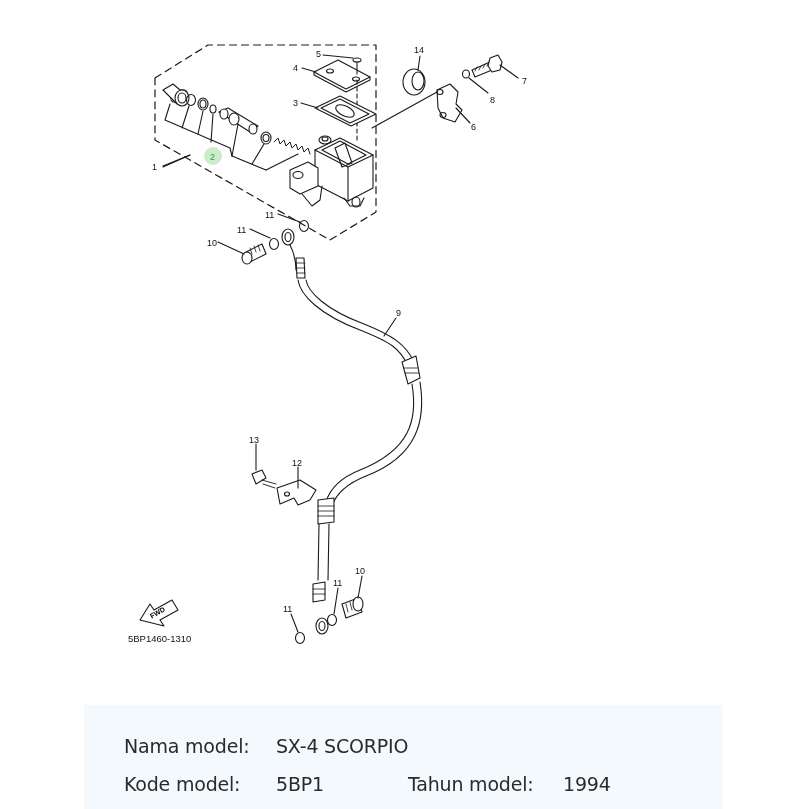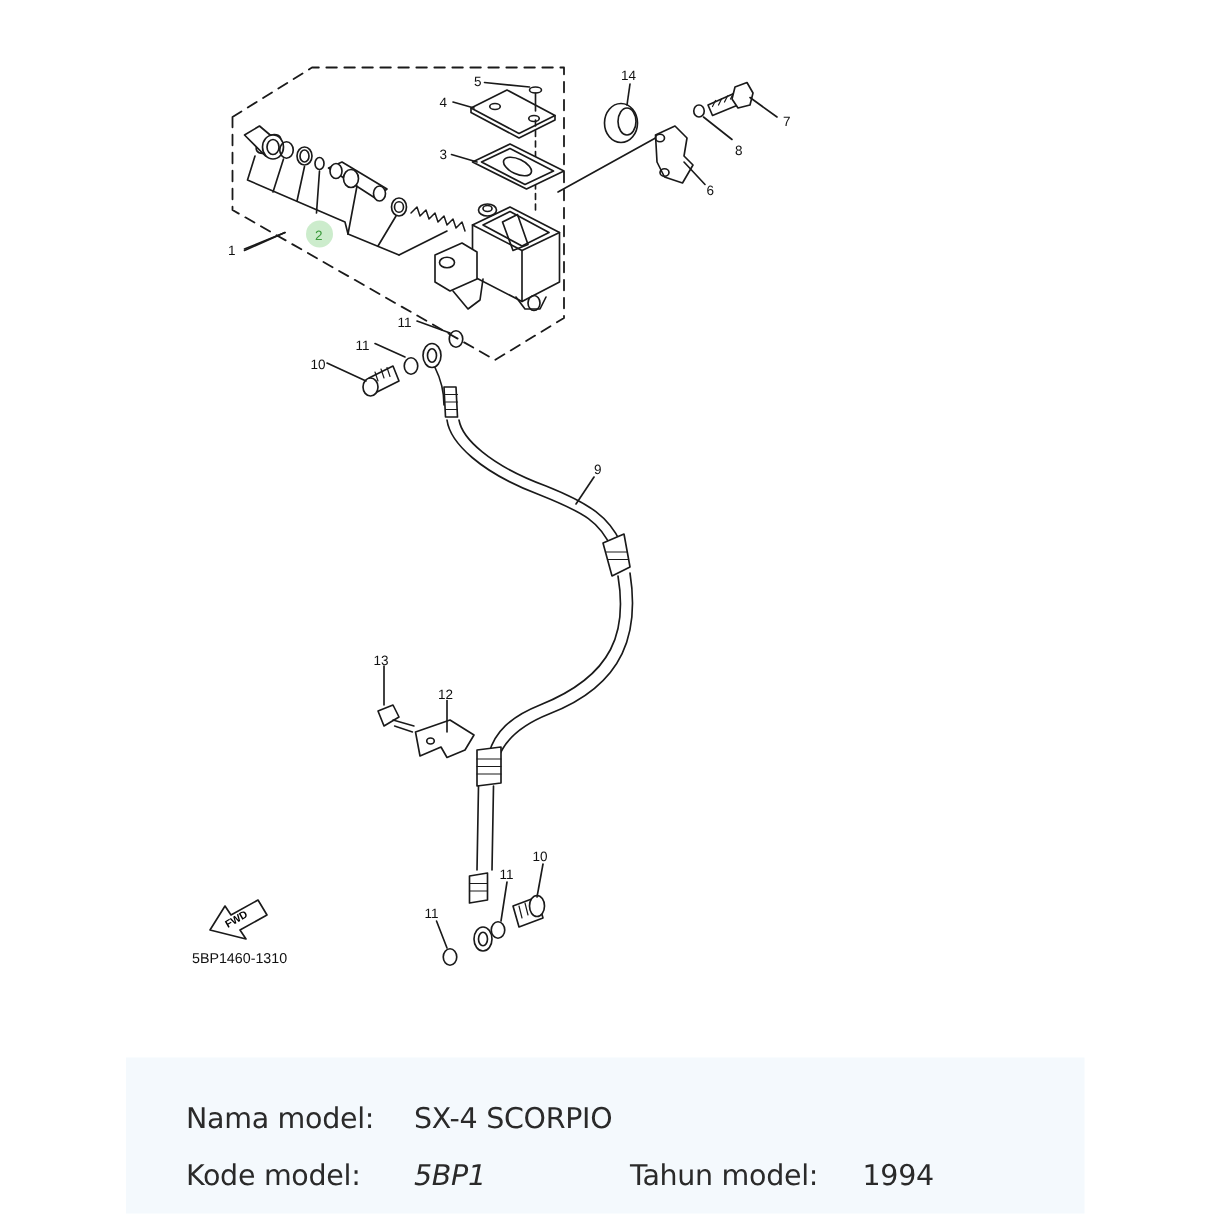--- a/index.html
+++ b/index.html
@@ -9,22 +9,22 @@
   .lbl { font-family: "Liberation Sans", sans-serif; font-size: 9px; fill: #111; }
   .code { font-family: "Liberation Sans", sans-serif; font-size: 9.5px; fill: #111; }
   .info-panel { position: absolute; left: 84px; top: 705px; width: 639px; height: 104px;
                 background: #f4f9fd; }
   .info-row { position: absolute; font-family: "DejaVu Sans", sans-serif; font-size: 19px;
               color: #2a2a2a; white-space: nowrap; letter-spacing: -0.2px; }
   .row1 { left: 40px; top: 30px; }
   .row2 { left: 40px; top: 68px; }
   .k1 { display: inline-block; width: 152px; }
   .k2 { display: inline-block; width: 152px; }
-  .v2 { display: inline-block; width: 132px; font-style: italic; }
-  .k3 { display: inline-block; width: 155px; margin-left: 12px; }
+  .v2 { display: inline-block; width: 132px; }
+  .k3 { display: inline-block; width: 155px; }
 </style>
 </head>
 <body>
 
 <svg id="diagram" viewBox="0 0 809 700" xmlns="http://www.w3.org/2000/svg">
   <g fill="none" stroke="#1a1a1a" stroke-width="1.1" stroke-linecap="round" stroke-linejoin="round">
 
     <path d="M155,78 L208,45 L376,45 L376,212 L330,240 L155,140 Z" stroke-dasharray="7,5" stroke-width="1.2"></path>
 
     <line x1="163" y1="166" x2="190" y2="155"></line>

